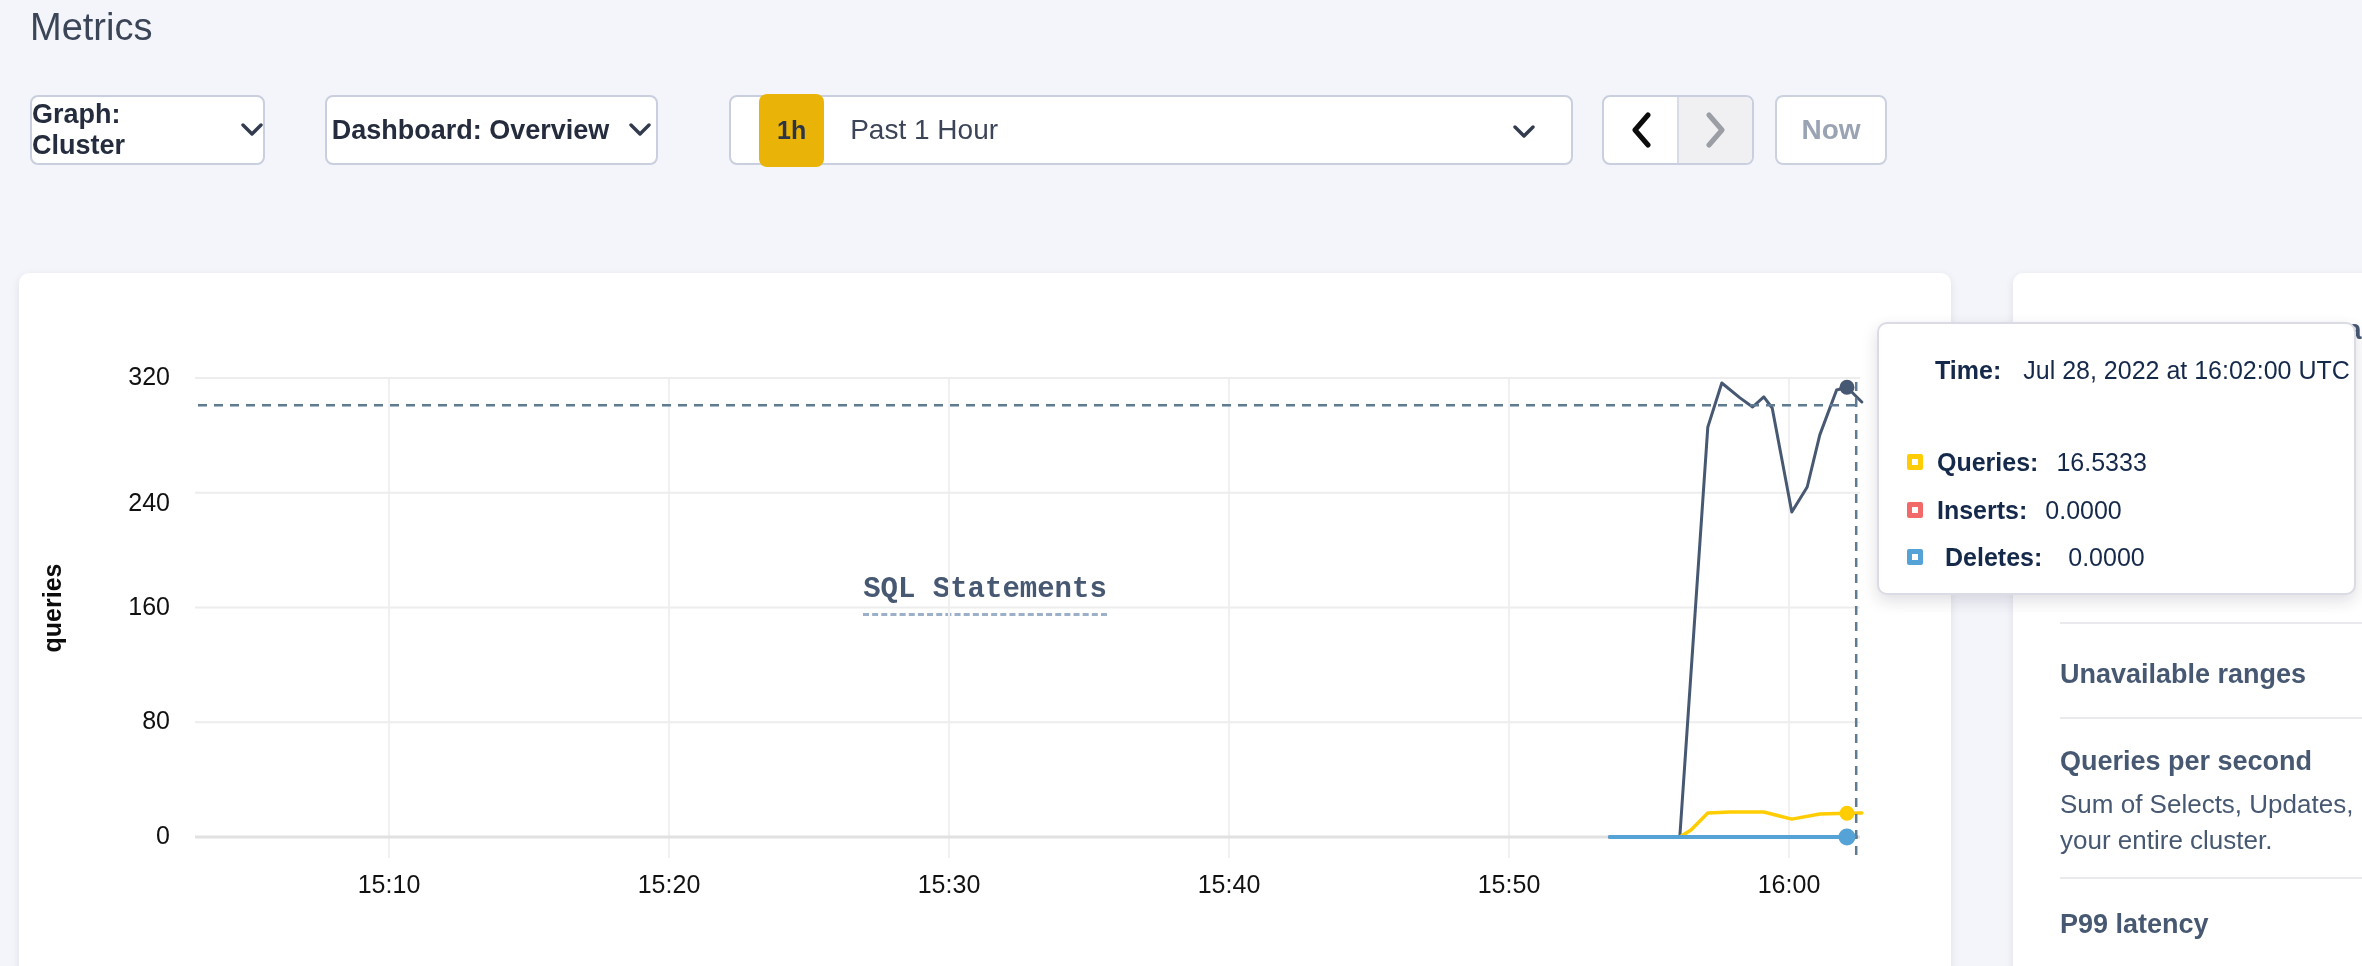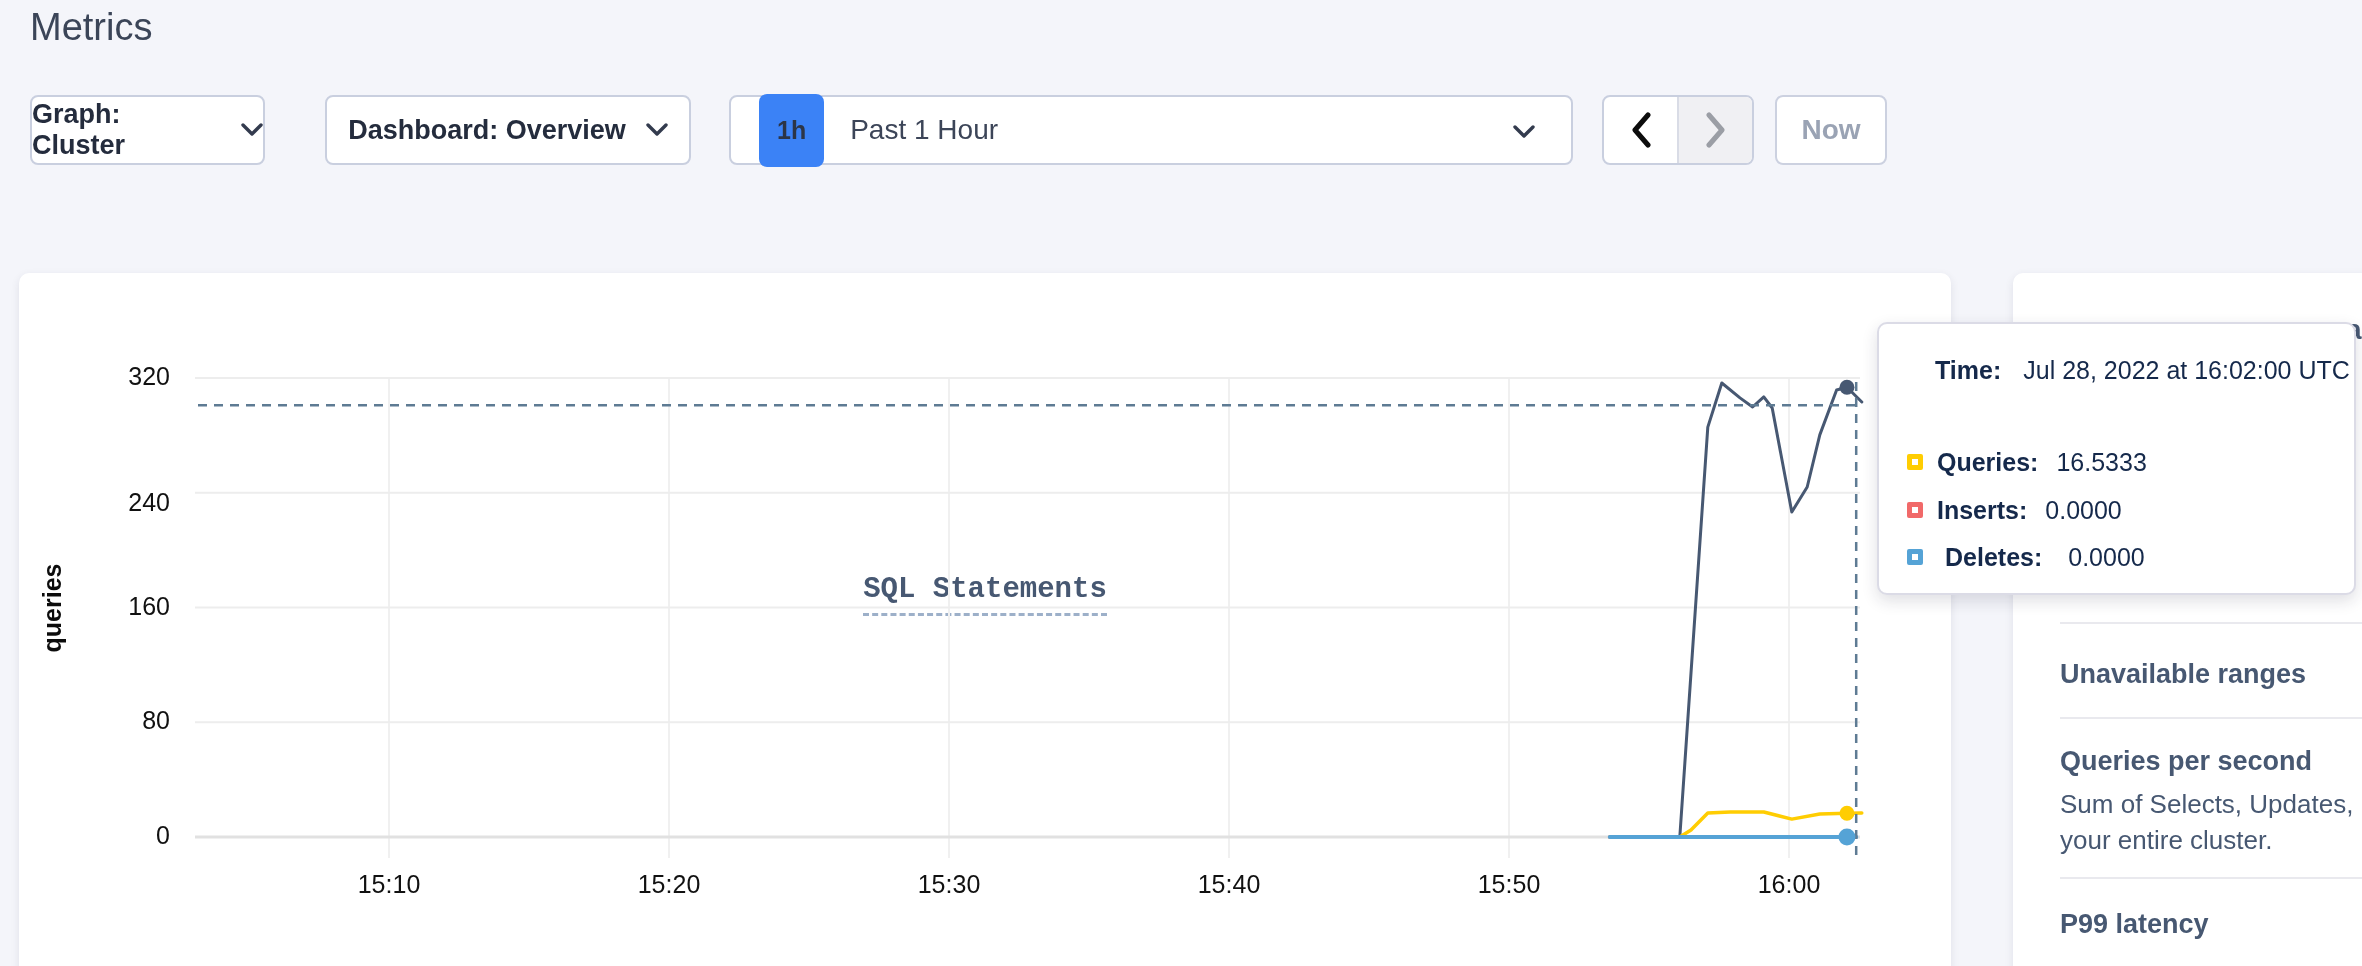--- a/index.html
+++ b/index.html
@@ -17,29 +17,29 @@
   }
   .btn {
     position:absolute; top:95px; height:70px;
     background:#fff; border:2px solid #c9cfdf; border-radius:8px;
     display:flex; align-items:center; justify-content:center; gap:20px;
     font-size:27px; font-weight:700; color:#242c3d;
     cursor:pointer;
   }
   .chev { width:22px; height:14px; flex:0 0 auto; }
   .graph-btn    { left:30px;  width:235px; }
-  .dash-btn     { left:325px; width:366px; }
+  .dash-btn     { left:325px; width:333px; }
   .time-select {
     position:absolute; left:729px; top:95px; width:844px; height:70px;
     background:#fff; border:2px solid #c9cfdf; border-radius:8px;
     display:flex; align-items:center; cursor:pointer;
   }
   .time-badge {
     margin-left:28px; padding:22px 18px; border-radius:8px;
-    background:#3b82f6; font-size:25px; font-weight:700; color:#2c3547;
+    background:#eab308; font-size:25px; font-weight:700; color:#2c3547;
   }
   .time-label { margin-left:26px; font-size:28px; font-weight:500; color:#3c4558; }
   .time-chev { position:absolute; right:36px; top:28px; }
   .arrow-group {
     position:absolute; left:1602px; top:95px; width:152px; height:70px;
     border:2px solid #c9cfdf; border-radius:8px; background:#fff;
     display:flex; overflow:hidden;
   }
   .arrow-cell { flex:1; display:flex; align-items:center; justify-content:center; cursor:pointer; }
   .arrow-cell.disabled { background:#f0f0f3; border-left:2px solid #d9dce6; cursor:default; }

